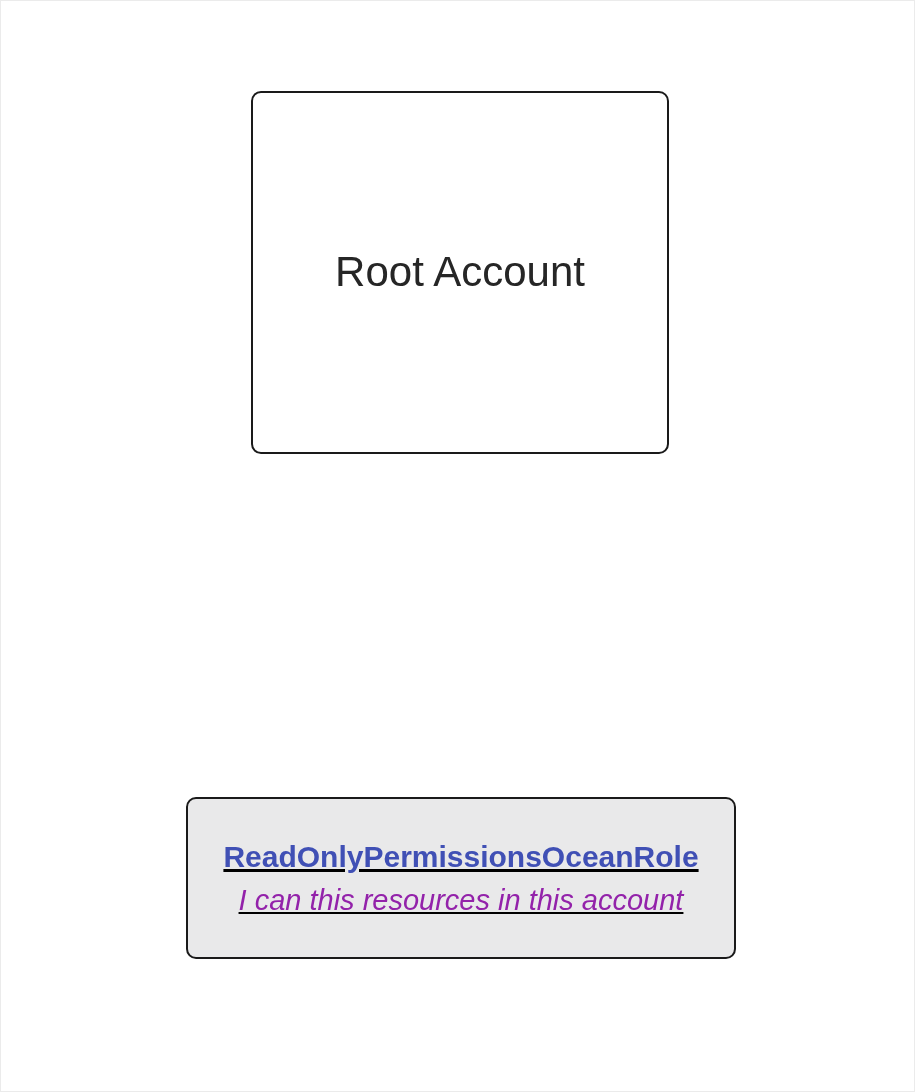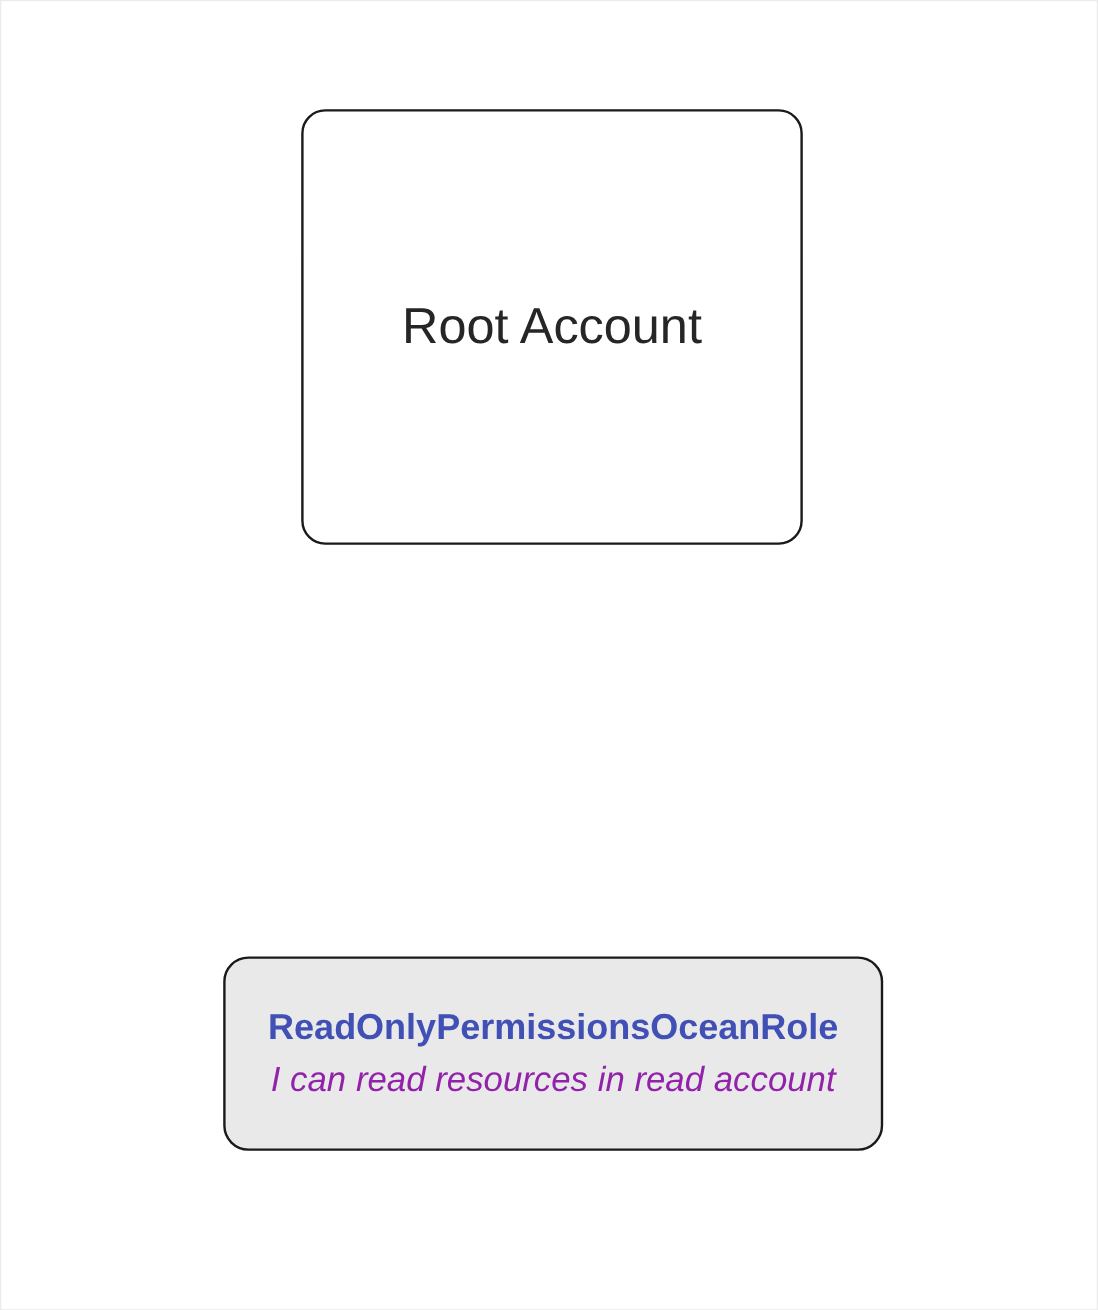--- a/index.html
+++ b/index.html
@@ -15,21 +15,21 @@
     background: #ffffff;
     border: 1px solid #ebebeb;
     box-sizing: border-box;
     overflow: hidden;
   }
   .node {
     position: absolute;
     box-sizing: border-box;
     background: #ffffff;
     border: 2px solid #1a1a1a;
-    border-radius: 20px;
+    border-radius: 10px;
     display: flex;
     align-items: center;
     justify-content: center;
     text-align: center;
     color: #262626;
     font-size: 42px;
     line-height: 1.45;
   }
   .node-root {
     left: 250px;
@@ -53,27 +53,28 @@
   }
   .role-badge {
     position: absolute;
     left: 185px;
     top: 796px;
     width: 550px;
     height: 162px;
     box-sizing: border-box;
     background: #e9e9ea;
     border: 2px solid #1a1a1a;
-    border-radius: 21px;
+    border-radius: 10px;
     display: flex;
     flex-direction: column;
     align-items: center;
     justify-content: center;
     text-align: center;
     z-index: 2;
+    text-decoration: underline;
   }
   .role-name {
     font-weight: 700;
     font-size: 30px;
     line-height: 44px;
     color: #4050b5;
     white-space: nowrap;
   }
   .role-desc {
     font-style: italic;
@@ -88,16 +89,16 @@
 
 <div class="canvas">
 
   <div class="node node-root">
     <span class="node-label">Root Account</span>
   </div>
 
 
   <div class="role-badge">
     <div class="role-name">ReadOnlyPermissionsOceanRole</div>
-    <div class="role-desc">I can read resources in read account</div>
+    <div class="role-desc">I can this resources in this account</div>
   </div>
 
 </div>
 
 </body></html>

